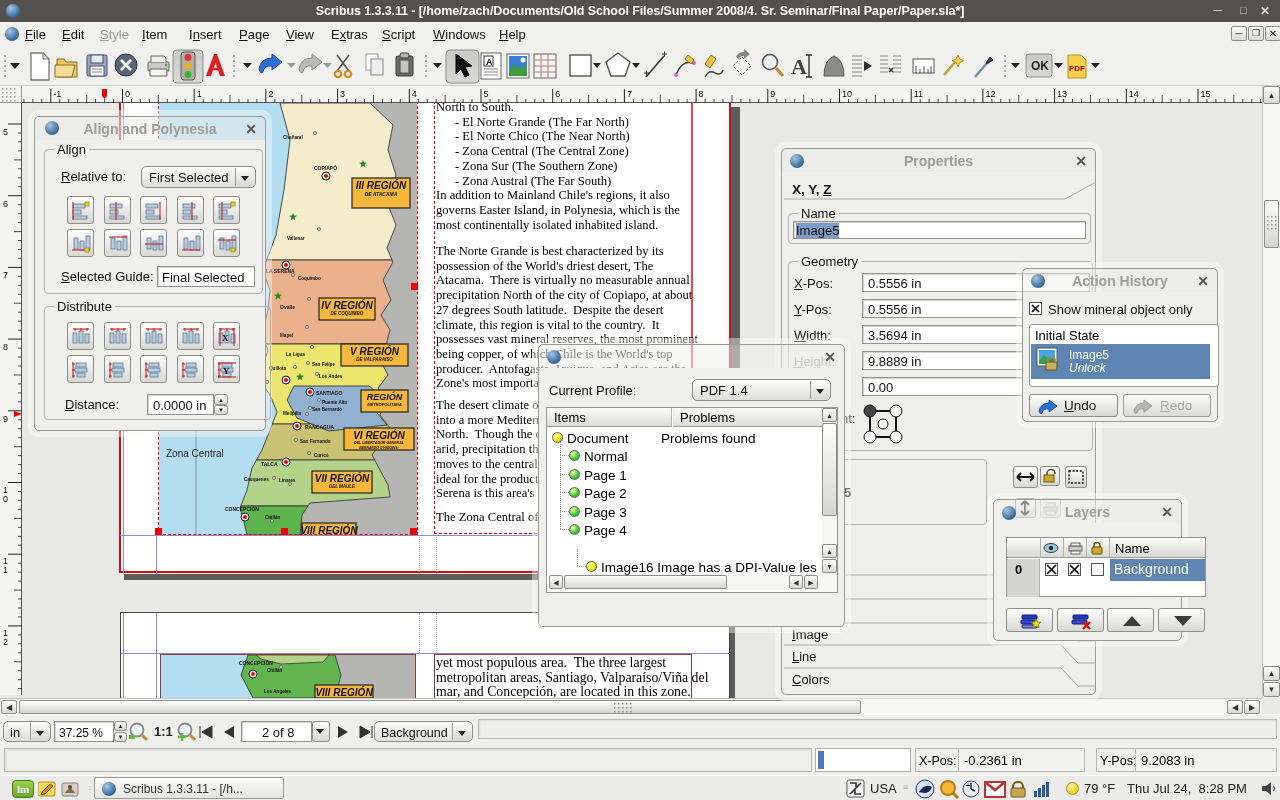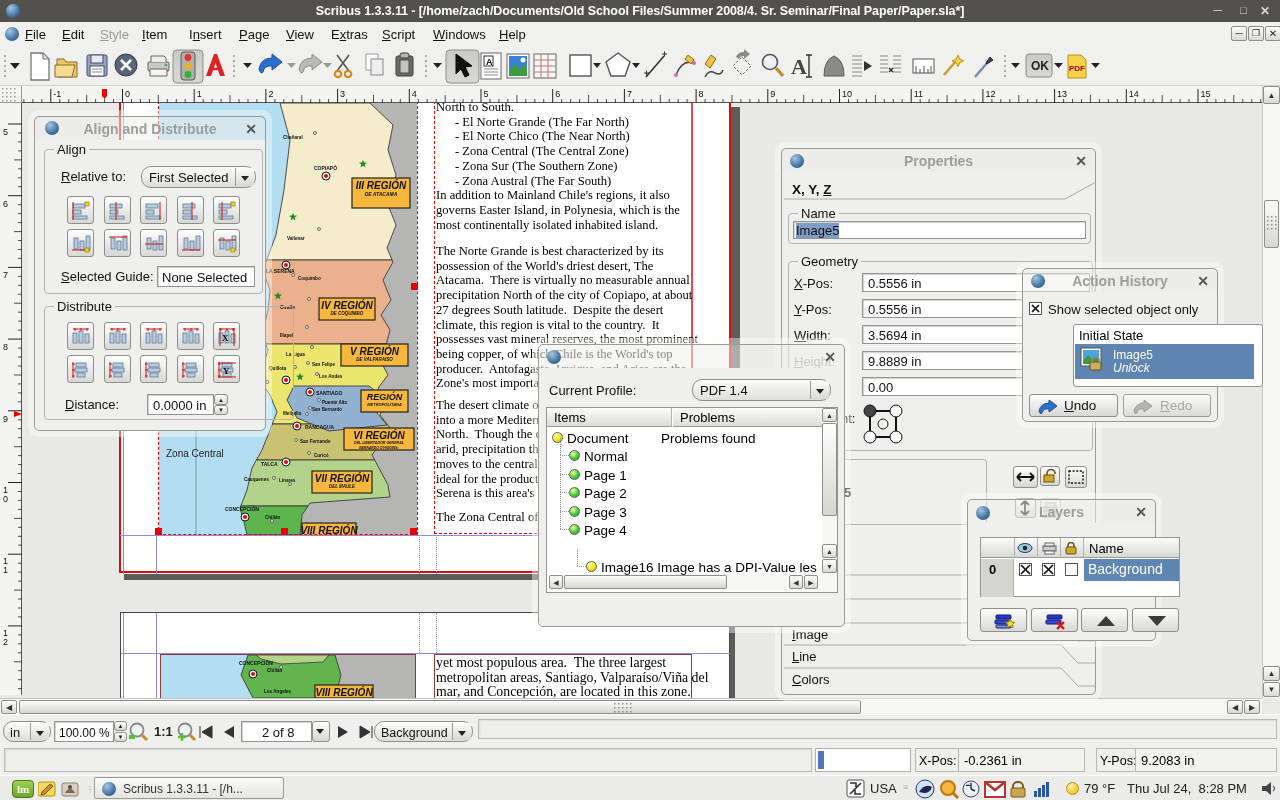--- a/index.html
+++ b/index.html
@@ -24,21 +24,21 @@
 .sb{background:#f6f6f4;}
 .sbthumb{position:absolute;background:linear-gradient(#fdfdfd,#d5d5d1);border:1px solid #8e8e8a;border-radius:2px;}
 .sbbtn{position:absolute;background:linear-gradient(#fdfdfd,#d9d9d5);border:1px solid #8e8e8a;border-radius:2px;text-align:center;color:#333;}
 
 #statusbar{left:0;top:714px;width:1280px;height:31px;background:#efefed;border-top:1px solid #fff;}
 #msgbar{left:0;top:745px;width:1280px;height:30px;background:#efefed;}
 #taskbar{left:0;top:775px;width:1280px;height:25px;background:#ebebe9;border-top:1px solid #fbfbfb;}
 
 .btn{position:absolute;background:linear-gradient(#fefefe,#d7d7d3);border:1px solid #8e8e8a;border-radius:3px;}
 .field{position:absolute;background:#fff;border:1px solid #949490;box-shadow:inset 1px 1px 1px #d0d0cc;font-size:13px;color:#111;}
-.combo{position:absolute;background:linear-gradient(#fbfbf9,#dededa);border:1px solid #8e8e8a;border-radius:10px;font-size:13px;color:#111;}
+.combo{position:absolute;background:linear-gradient(#fbfbf9,#dededa);border:1px solid #8e8e8a;border-radius:5px;font-size:13px;color:#111;}
 .carr{position:absolute;right:1px;top:1px;bottom:1px;width:19px;border-left:1px solid #9a9a96;background:linear-gradient(#fbfbf9,#d8d8d4);border-radius:0 2px 2px 0;}
 .carr:after{content:"";position:absolute;left:5px;top:45%;border:4px solid transparent;border-top:5px solid #222;}
 
 .dlg{position:absolute;background:transparent;border:1px solid #9a9a96;border-radius:5px;
  box-shadow:0 0 0 6px rgba(252,252,250,0.42);}
 .dlg:before{content:"";position:absolute;left:0;right:0;top:23px;bottom:0;background:#efefed;border-radius:0 0 5px 5px;}
 .dtitle{position:absolute;left:0;top:0;right:0;height:24px;background:rgba(238,238,236,0.55);
  border-radius:5px 5px 0 0;}
 .dtitle .tx{position:absolute;left:0;right:0;top:4px;text-align:center;color:#9d9d99;font-weight:bold;font-size:14px;}
 .dtitle .x{position:absolute;right:8px;top:4px;color:#555;font-weight:bold;font-size:14px;}
@@ -759,21 +759,21 @@
       </svg>
     <div class="sbbtn" style="left:1227px;top:1px;width:16px;height:14px;font-size:8px;line-height:13px;">◀</div>
     <div class="sbbtn" style="left:1244px;top:1px;width:16px;height:14px;font-size:8px;line-height:13px;">▶</div>
   </div>
   <div class="abs" id="statusbar">
     <div class="combo" style="left:3px;top:6px;width:48px;height:21px;">
         <span style="position:absolute;left:6px;top:3px;">in</span>
         <div class="carr"></div>
       </div>
     <div class="field" style="left:54px;top:6px;width:60px;height:21px;">
-        <span style="position:absolute;left:4px;top:4px;font-size:12px;white-space:nowrap;">100.00 %</span>
+        <span style="position:absolute;left:4px;top:4px;font-size:12px;white-space:nowrap;">37.25 %</span>
       </div>
     <div class="btn" style="left:114px;top:6px;width:13px;height:10px;font-size:6px;text-align:center;line-height:9px;color:#222;">▲</div>
     <div class="btn" style="left:114px;top:17px;width:13px;height:10px;font-size:6px;text-align:center;line-height:8px;color:#222;">▼</div>
     <svg style="position:absolute;left:128px;top:7px;" width="70" height="20">
       <circle cx="9" cy="8" r="6.5" fill="#eef3f8" stroke="#888" stroke-width="1.8"></circle>
       <path d="M14 13 l5 5" stroke="#c88a30" stroke-width="3"></path>
       <rect x="1" y="13" width="6" height="4" fill="#5abf3a"></rect>
       <text x="26" y="14" font-size="13" font-weight="bold" fill="#222" font-family="Liberation Sans">1:1</text>
       <circle cx="57" cy="8" r="6.5" fill="#eef3f8" stroke="#888" stroke-width="1.8"></circle>
       <path d="M62 13 l5 5" stroke="#c88a30" stroke-width="3"></path>
@@ -859,21 +859,21 @@
     <div class="abs" style="left:1127px;top:5px;font-size:13px;color:#222;">Thu Jul 24,&nbsp; 8:28 PM</div>
     <svg style="position:absolute;left:1260px;top:4px;" width="18" height="17">
       <path d="M2 6 h4 l5 -4 v13 l-5 -4 h-4 z" fill="#444"></path>
       <path d="M13 6 q3 2.5 0 5" fill="none" stroke="#668" stroke-width="1.4"></path>
     </svg>
   </div>
 
   <div class="dlg" id="dlgAD" style="left:34px;top:116px;width:232px;height:315px;">
     <div class="dtitle">
         <div class="globe" style="left:10px;top:4px;"></div>
-        <div class="tx">Align and Distribute</div>
+        <div class="tx">Align and Polynesia</div>
         <div class="x">✕</div>
       </div>
     <div class="gbox" style="left:9px;top:32px;width:219px;height:145px;">
         <div class="glabel">Align</div>
       </div>
     <div class="lab" style="left:26px;top:52px;"><u>R</u>elative to:</div>
     <div class="combo" style="left:106px;top:49px;width:115px;height:22px;">
         <span style="position:absolute;left:7px;top:3px;">First Selected</span>
         <div class="carr"></div>
       </div>
@@ -1042,23 +1042,23 @@
           <rect x="4" y="8" width="12" height="4" fill="#b9cbdd" stroke="#5a7a9a" stroke-width="0.8"></rect>
           <rect x="6" y="13" width="8" height="4" fill="#b9cbdd" stroke="#5a7a9a" stroke-width="0.8"></rect>
           <path d="M2 2 v16 M1 4 h3 M1 10 h3 M1 16 h3" stroke="#d01010" fill="none"></path>
           <text x="6" y="14" font-size="9" font-weight="bold" fill="#111" font-family="Liberation Serif">Y</text>
           <line x1="1" y1="3" x2="19" y2="3" stroke="#d01010"></line>
           <line x1="1" y1="17" x2="19" y2="17" stroke="#d01010"></line>
         </svg>
       </div>
     <div class="lab" style="left:26px;top:152px;"><u>S</u>elected Guide:</div>
     <div class="field" style="left:122px;top:149px;width:98px;height:21px;">
-        <span style="position:absolute;left:4px;top:3px;">None Selected</span>
-      </div>
-    <div class="gbox" style="left:9px;top:189px;width:250px;height:114px;">
+        <span style="position:absolute;left:4px;top:3px;">Final Selected</span>
+      </div>
+    <div class="gbox" style="left:9px;top:189px;width:227px;height:114px;">
         <div class="glabel">Distribute</div>
       </div>
     <div class="lab" style="left:30px;top:280px;"><u>D</u>istance:</div>
     <div class="field" style="left:112px;top:277px;width:67px;height:21px;">
         <span style="position:absolute;left:5px;top:3px;">0.0000 in</span>
       </div>
     <div class="btn" style="left:179px;top:277px;width:14px;height:11px;font-size:6px;text-align:center;line-height:10px;color:#222;">▲</div>
     <div class="btn" style="left:179px;top:288px;width:14px;height:10px;font-size:6px;text-align:center;line-height:9px;color:#222;">▼</div>
   </div>
 
@@ -1229,22 +1229,22 @@
     <div class="dtitle">
         <div class="globe" style="left:8px;top:5px;"></div>
         <div class="tx">Action History</div>
         <div class="x">✕</div>
       </div>
     <div class="abs" style="left:6px;top:33px;width:13px;height:13px;background:#fff;border:1px solid #555;">
         <svg width="11" height="11">
           <path d="M2 2 L9 9 M9 2 L2 9" stroke="#111" stroke-width="1.7"></path>
         </svg>
       </div>
-    <div class="lab" style="left:25px;top:33px;">Show selected object only</div>
-    <div class="abs" style="left:6px;top:55px;width:190px;height:63px;background:#fff;border:1px solid #949490;border-radius:3px;margin-left:44px;">
+    <div class="lab" style="left:25px;top:33px;">Show mineral object only</div>
+    <div class="abs" style="left:6px;top:55px;width:190px;height:63px;background:#fff;border:1px solid #949490;border-radius:3px;">
       <div style="position:absolute;left:5px;top:3px;font-size:13px;">Initial State</div>
       <div class="abs" style="left:1px;top:19px;width:179px;height:35px;background:#5f86b2;">
         <svg style="position:absolute;left:5px;top:3px;" width="24" height="26">
           <rect x="1" y="1" width="20" height="18" fill="#fff" stroke="#555"></rect>
           <rect x="3" y="3" width="16" height="14" fill="#49a6e0"></rect>
           <path d="M3 14 l5 -6 l4 4 l3 -3 l4 5 v3 h-16 z" fill="#3f9b3f"></path>
           <rect x="10" y="15" width="11" height="8" rx="1" fill="#c8b060" stroke="#665010"></rect>
           <path d="M12 15 v-2 a3.5 3 0 0 1 7 0 v2" fill="none" stroke="#888" stroke-width="1.8"></path>
         </svg>
         <div style="position:absolute;left:38px;top:4px;font-size:12px;color:#fff;">Image5</div>
@@ -1258,21 +1258,21 @@
       <span style="position:absolute;left:34px;top:3px;font-size:13.5px;color:#111;"><u>U</u>ndo</span>
     </div>
     <div class="btn" style="left:100px;top:125px;width:88px;height:23px;opacity:0.85;">
       <svg style="position:absolute;left:8px;top:4px;" width="22" height="15">
           <path d="M2 12 q2 -8 10 -8 l0 -3 l8 6 l-8 6 l0 -3 q-6 -1 -7 4 q-2 2 -3 -2 z" fill="#aaaaa6" stroke="#8c8c88"></path>
         </svg>
       <span style="position:absolute;left:36px;top:3px;font-size:13.5px;color:#9b9b97;"><u>R</u>edo</span>
     </div>
   </div>
 
-  <div class="dlg" id="dlgLay" style="left:967px;top:499px;width:189px;height:142px;">
+  <div class="dlg" id="dlgLay" style="left:993px;top:499px;width:189px;height:142px;">
     <div class="dtitle">
         <div class="globe" style="left:8px;top:6px;"></div>
         <div class="tx">Layers</div>
         <div class="x">✕</div>
       </div>
     <div class="abs" style="left:12px;top:37px;width:200px;height:60px;background:#fff;border:1px solid #949490;">
       <div class="abs" style="left:0;top:0;width:198px;height:20px;background:linear-gradient(#fbfbf9,#d8d8d4);border-bottom:1px solid #9a9a96;"></div>
       <div class="abs" style="left:33px;top:0;width:1px;height:20px;background:#b0b0ac;"></div>
       <div class="abs" style="left:56px;top:0;width:1px;height:20px;background:#b0b0ac;"></div>
       <div class="abs" style="left:79px;top:0;width:1px;height:20px;background:#b0b0ac;"></div>

